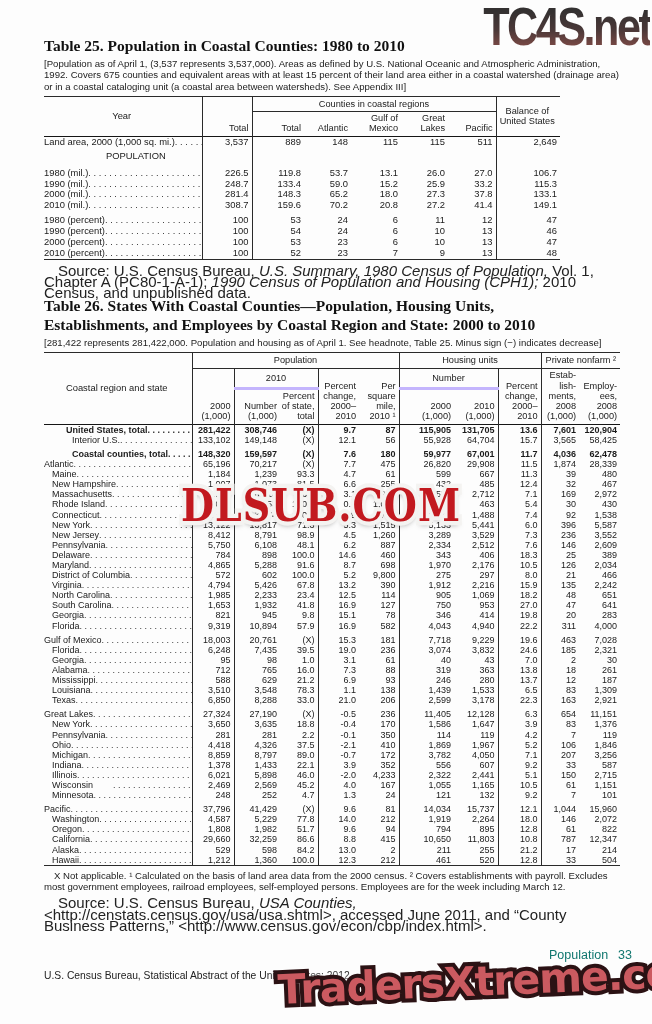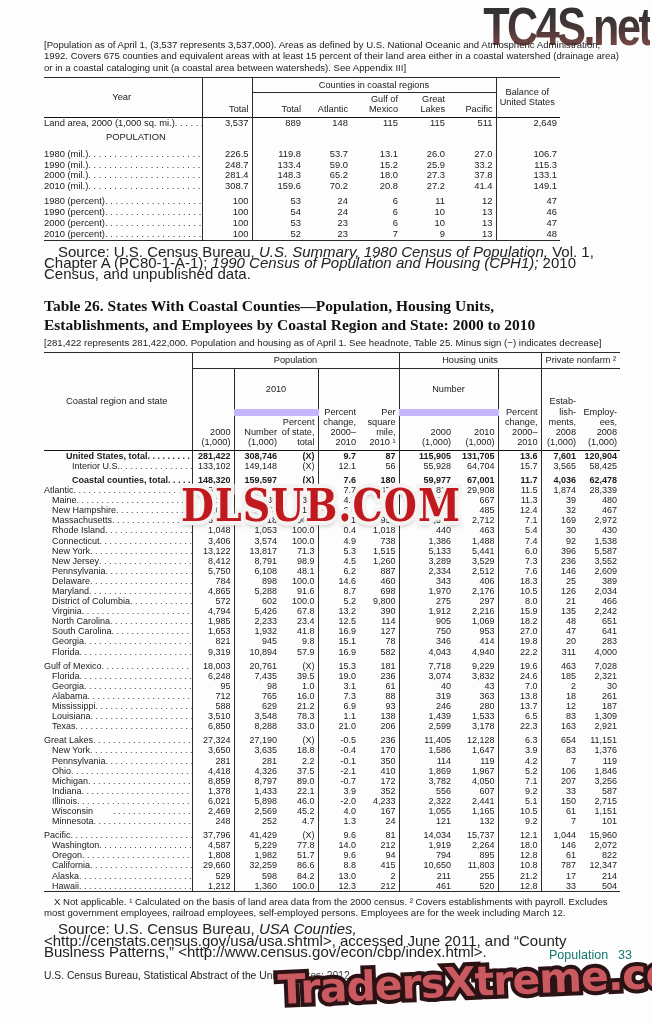--- a/index.html
+++ b/index.html
@@ -10,21 +10,21 @@
   .headnote{font-size:9.6px;line-height:11.3px;margin:3px 0 0 0;color:#222}
   .srcnote{font-size:15px;line-height:11.3px;margin:5px 0 0 0;color:#222;text-indent:14px}
   .footnote{font-size:9.6px;line-height:11.3px;margin:4px 0 0 0;color:#222;text-indent:10px}
   .it{font-style:italic}
 
   table{border-collapse:collapse;table-layout:fixed;margin-top:4px;
         border-top:1px solid #2a2a2a;border-bottom:1.4px solid #2a2a2a;width:100%}
   th{font-weight:normal;font-size:9.2px;line-height:10.3px;vertical-align:bottom;
      text-align:right;padding:1px 3px 2px 1px;color:#1a1a1a}
   th.grp{text-align:center;vertical-align:middle;border-bottom:1px solid #2a2a2a;padding:2px 2px}
-  th.grp2{text-align:center;border-bottom:7px solid #c4b5fd;padding:15px 2px}
+  th.grp2{text-align:center;border-bottom:3px solid #c4b5fd;padding:4px 2px}
   th.hlabel{text-align:center;vertical-align:middle;font-size:9.4px}
   th.hbalance{text-align:center;vertical-align:middle}
   .bl{border-left:1px solid #2a2a2a}
   tbody tr:first-child td{border-top:1.6px solid #151515}
   td{font-size:9px;line-height:10.1px;padding:0;vertical-align:bottom}
   #tb25 td{font-size:9.4px;line-height:10.9px}
   td.num{text-align:right;padding-right:3px;white-space:nowrap}
   td.lbl{white-space:nowrap;overflow:hidden}
   td.lbl .cellflex{display:flex;align-items:baseline}
   .lt{white-space:nowrap}
@@ -60,20 +60,21 @@
   .traders .back{position:absolute;left:0;top:0;color:#2b1214;-webkit-text-stroke:8px #2b1214;
          text-shadow:0 0 5px #fff,0 0 9px #fff,0 0 12px rgba(255,255,255,.9)}
   .traders .front{position:relative;color:#cb5a60}
 </style>
 </head>
 <body>
 
 <div class="wm tc4s">TC4S.net</div>
 
 <div class="sec" style="top:36px">
+  <h2 class="tbl-title">Table 25. Population in Coastal Counties: 1980 to 2010</h2>
   <p class="headnote">[Population as of April 1, (3,537 represents 3,537,000). Areas as defined by U.S. National Oceanic and Atmospheric Administration, 1992. Covers 675 counties and equivalent areas with at least 15 percent of their land area either in a coastal watershed (drainage area) or in a coastal cataloging unit (a coastal area between watersheds). See Appendix III]</p>
   <table id="tb25" style="width:516px">
     <colgroup>
       <col style="width:158px">
         <col style="width:50px">
         <col style="width:52px">
         <col style="width:47px">
       <col style="width:50px">
         <col style="width:47px">
         <col style="width:48px">

